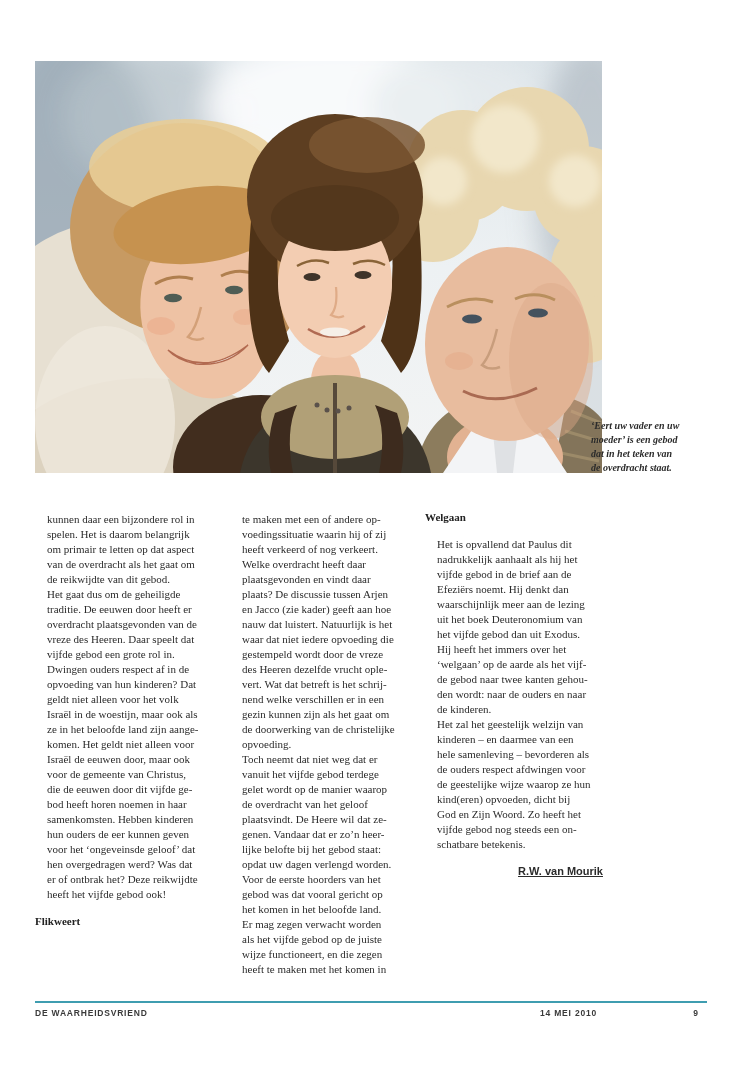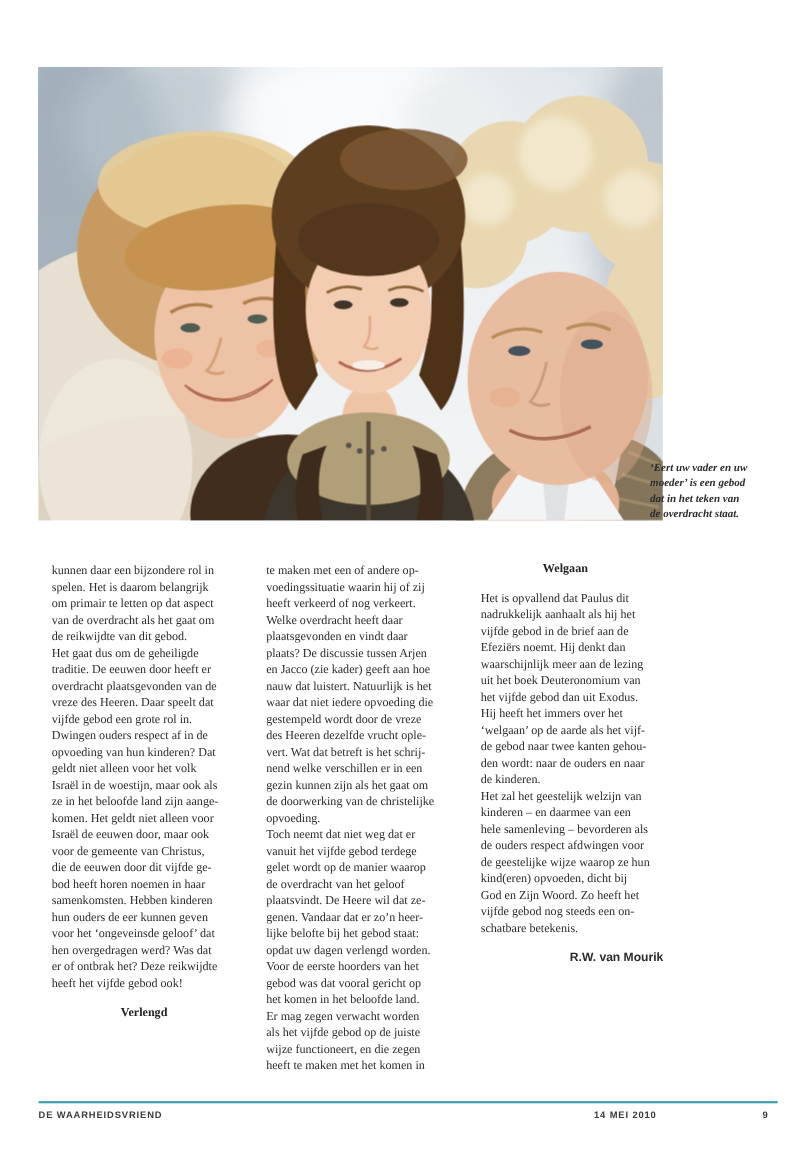--- a/index.html
+++ b/index.html
@@ -25,25 +25,25 @@
   .note2 { top:906px; }
 
   
   .col { position:absolute; top:500px; font-size:11px; line-height:15px; }
   .col1 { left:35px;  width:192px; }
   .col2 { left:230px; width:196px; }
   .col3 { left:425px; width:178px; }
   .para { margin:12px; white-space:pre; }
   .subhead {
     margin:10px 0 0 0; font-size:11px; line-height:15px;
-    font-weight:bold; color:#222222;text-align:center;
+    font-weight:bold; color:#222222;
   }
   .author {
     margin:0; font-family:"Liberation Sans","DejaVu Sans",sans-serif;
-    font-weight:bold; font-size:11px; line-height:15px; text-align:right;
+    font-weight:bold; font-size:11px; line-height:15px; text-align:right;text-decoration:underline;
   }
 
   
   .footer-rule {
     position:absolute; left:35px; top:1001px; width:672px; height:2px;
     background:#3f9db0;
   }
   .footer-text {
     position:absolute; top:1008px;
     font-family:Liberation Sans, sans-serif;
@@ -193,21 +193,21 @@
 Israël de eeuwen door, maar ook
 voor de gemeente van Christus,
 die de eeuwen door dit vijfde ge-
 bod heeft horen noemen in haar
 samenkomsten. Hebben kinderen
 hun ouders de eer kunnen geven
 voor het ‘ongeveinsde geloof’ dat
 hen overgedragen werd? Was dat
 er of ontbrak het? Deze reikwijdte
 heeft het vijfde gebod ook!</p>
-    <h3 class="subhead">Verlengd</h3>
+    <h3 class="subhead">Flikweert</h3>
   </section>
 
   <section class="col col2">
     <p class="para">te maken met een of andere op-
 voedingssituatie waarin hij of zij
 heeft verkeerd of nog verkeert.
 Welke overdracht heeft daar
 plaatsgevonden en vindt daar
 plaats? De discussie tussen Arjen
 en Jacco (zie kader) geeft aan hoe

